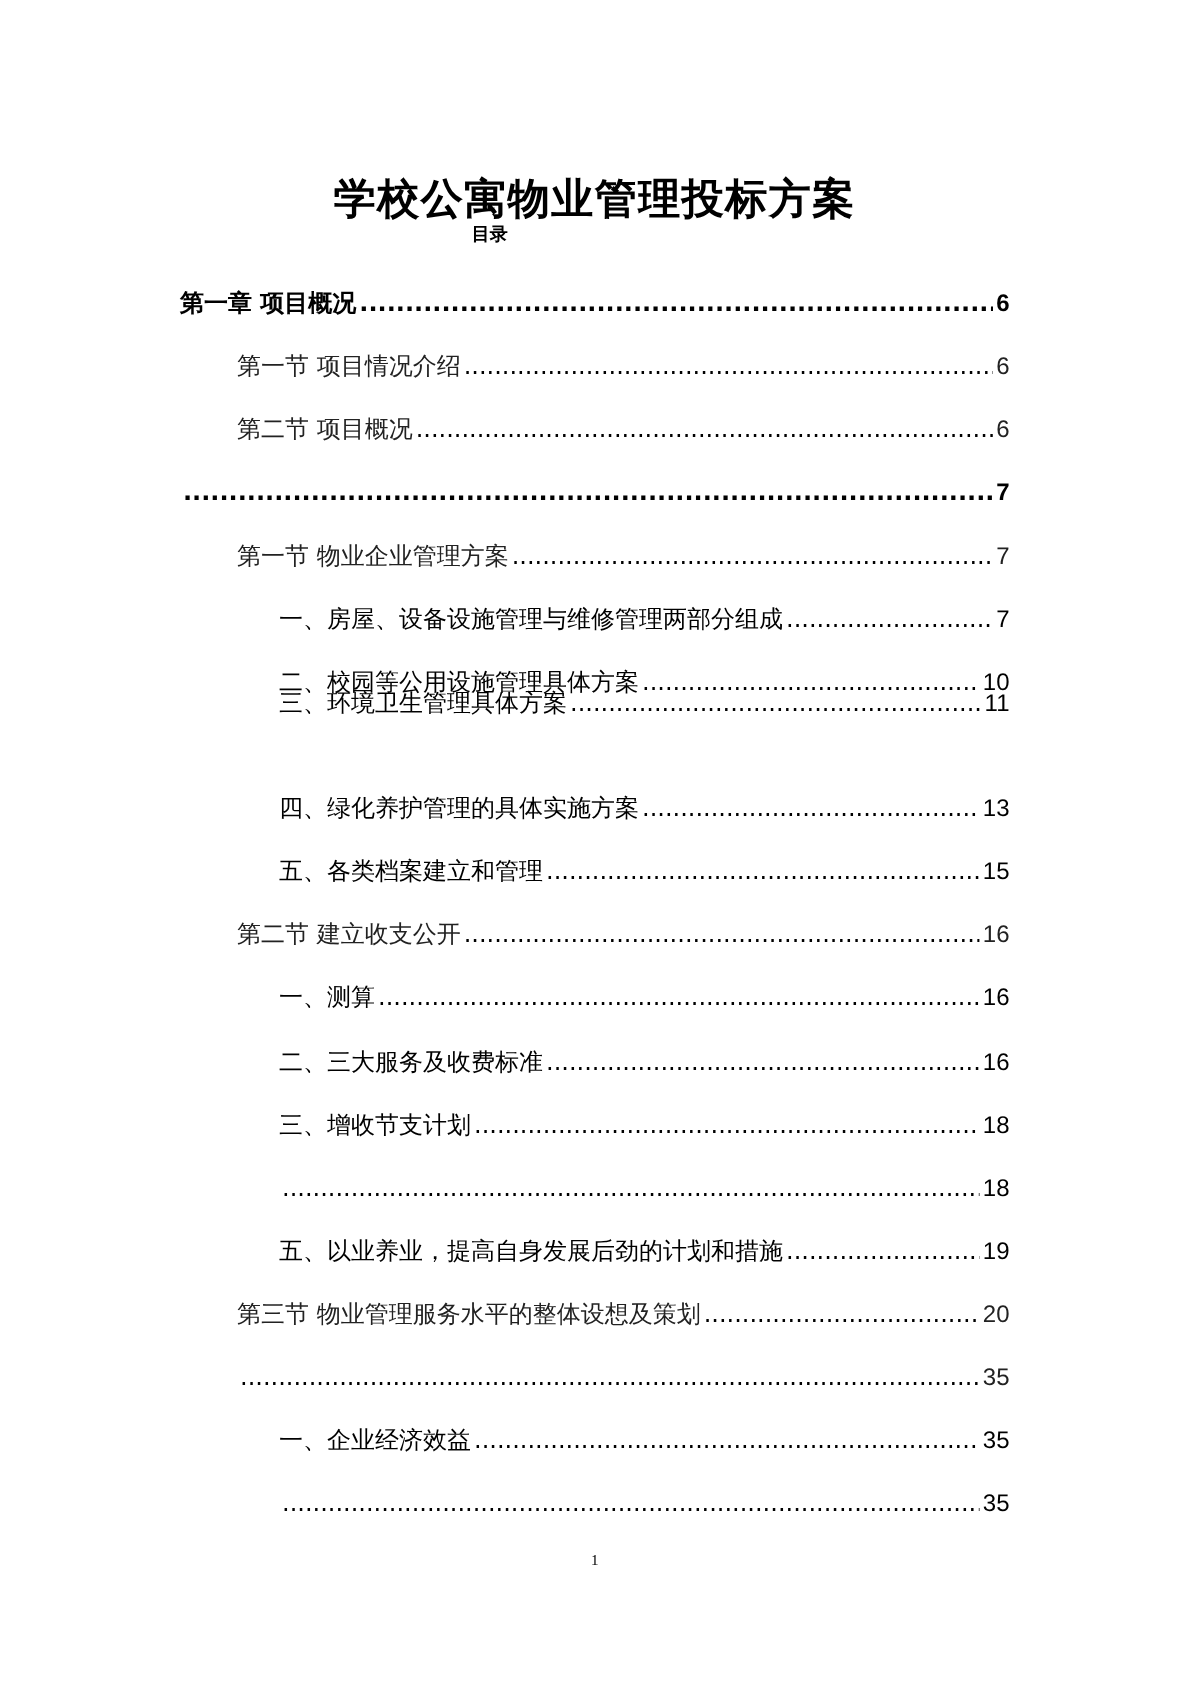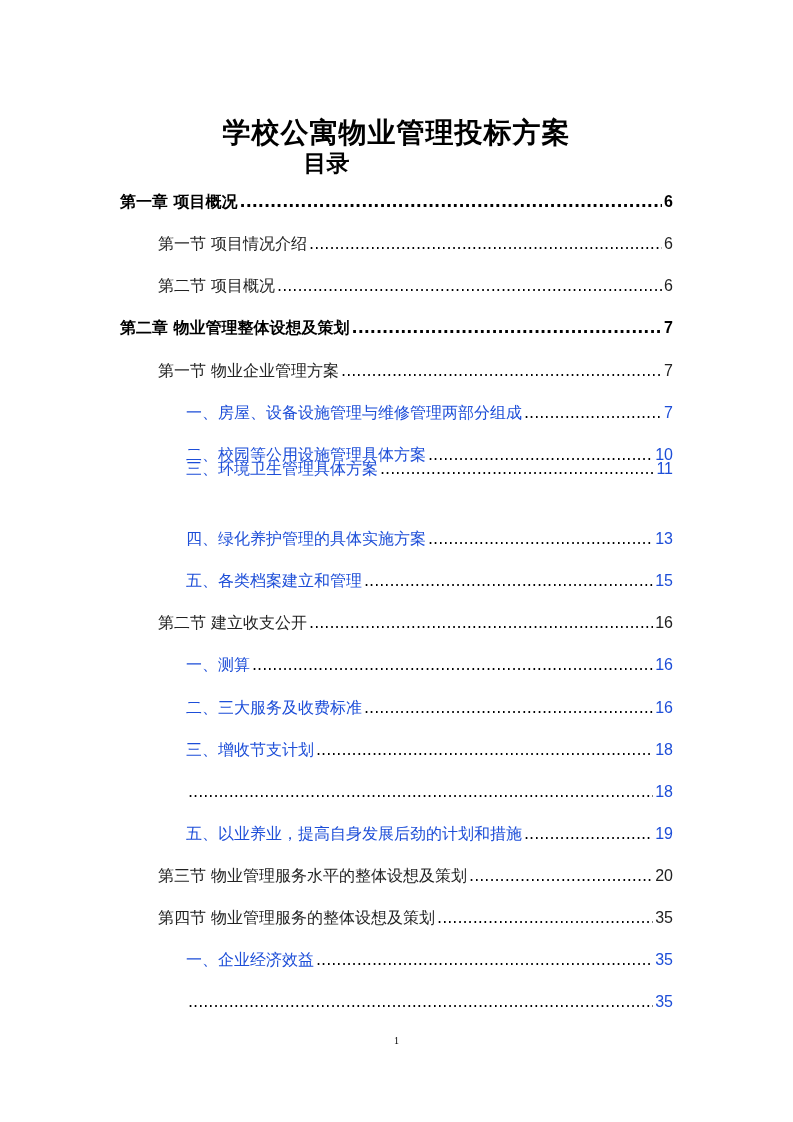--- a/index.html
+++ b/index.html
@@ -1,30 +1,30 @@
 <!DOCTYPE html>
 <html><head>
 <meta charset="utf-8">
 <style>
   html, body { margin: 0; padding: 0; background: #ffffff; }
   body { width: 793px; height: 1122px; position: relative; overflow: hidden;
          font-family: "DejaVu Sans", "Liberation Sans", sans-serif; color: #000; }
   .title { position: absolute; left: 0; width: 793px; top: 98px; text-align: center;
            font-family: "DejaVu Serif", "Liberation Serif", serif; font-size: 28px; font-weight: bold; letter-spacing: 1px; margin-top: 16px; }
   .subtitle { position: absolute; left: 0; width: 653px; top: 148px; text-align: center;
-              font-size: 23px; font-weight: bold; }
+              font-size: 12px; font-weight: bold; }
   .toc { position: absolute; left: 0; top: 0; width: 793px; }
   .row { position: absolute; display: flex; align-items: baseline; right: 120px; font-size: 16px; line-height: 20px; }
   .row .label { white-space: nowrap; }
   .row .dots { flex: 1; overflow: hidden; white-space: nowrap; margin: 0 2px; color: #000; }
   .row .dots::after { content: "................................................................................................................................................................................................................................"; letter-spacing: 0px; }
   .row .page { white-space: nowrap; font-family: "Liberation Sans", sans-serif; }
   .lvl1 { left: 120px; font-weight: bold; justify-content: center; }
   .lvl2 { left: 158px; color: #222; }
-  .lvl3 { left: 186px; color: #1d4ed8; }
+  .lvl3 { left: 186px; color: #000000; }
   .pagenum { position: absolute; top: 1035px; left: 0; width: 793px; text-align: center; font-size: 10px;
              font-family: "Liberation Serif", serif; }
 </style>
 </head>
 <body>
 
 <div class="title">学校公寓物业管理投标方案</div>
 <div class="subtitle">目录</div>
 
 <div class="toc">
@@ -37,21 +37,20 @@
       <span class="label">第一节  项目情况介绍</span>
       <span class="dots"></span>
       <span class="page">6</span>
     </div>
   <div class="row lvl2" style="top:276px">
       <span class="label">第二节  项目概况</span>
       <span class="dots"></span>
       <span class="page">6</span>
     </div>
   <div class="row lvl1" style="top:318px">
-      <span class="label">第二章  物业管理整体设想及策划</span>
       <span class="dots"></span>
       <span class="page">7</span>
     </div>
   <div class="row lvl2" style="top:361px">
       <span class="label">第一节  物业企业管理方案</span>
       <span class="dots"></span>
       <span class="page">7</span>
     </div>
   <div class="row lvl3" style="top:403px">
       <span class="label">一、房屋、设备设施管理与维修管理两部分组成</span>
@@ -106,21 +105,20 @@
       <span class="label">五、以业养业，提高自身发展后劲的计划和措施</span>
       <span class="dots"></span>
       <span class="page">19</span>
     </div>
   <div class="row lvl2" style="top:866px">
       <span class="label">第三节  物业管理服务水平的整体设想及策划</span>
       <span class="dots"></span>
       <span class="page">20</span>
     </div>
   <div class="row lvl2" style="top:908px">
-      <span class="label">第四节  物业管理服务的整体设想及策划</span>
       <span class="dots"></span>
       <span class="page">35</span>
     </div>
   <div class="row lvl3" style="top:950px">
       <span class="label">一、企业经济效益</span>
       <span class="dots"></span>
       <span class="page">35</span>
     </div>
   <div class="row lvl3" style="top:992px">
       <span class="dots"></span>

